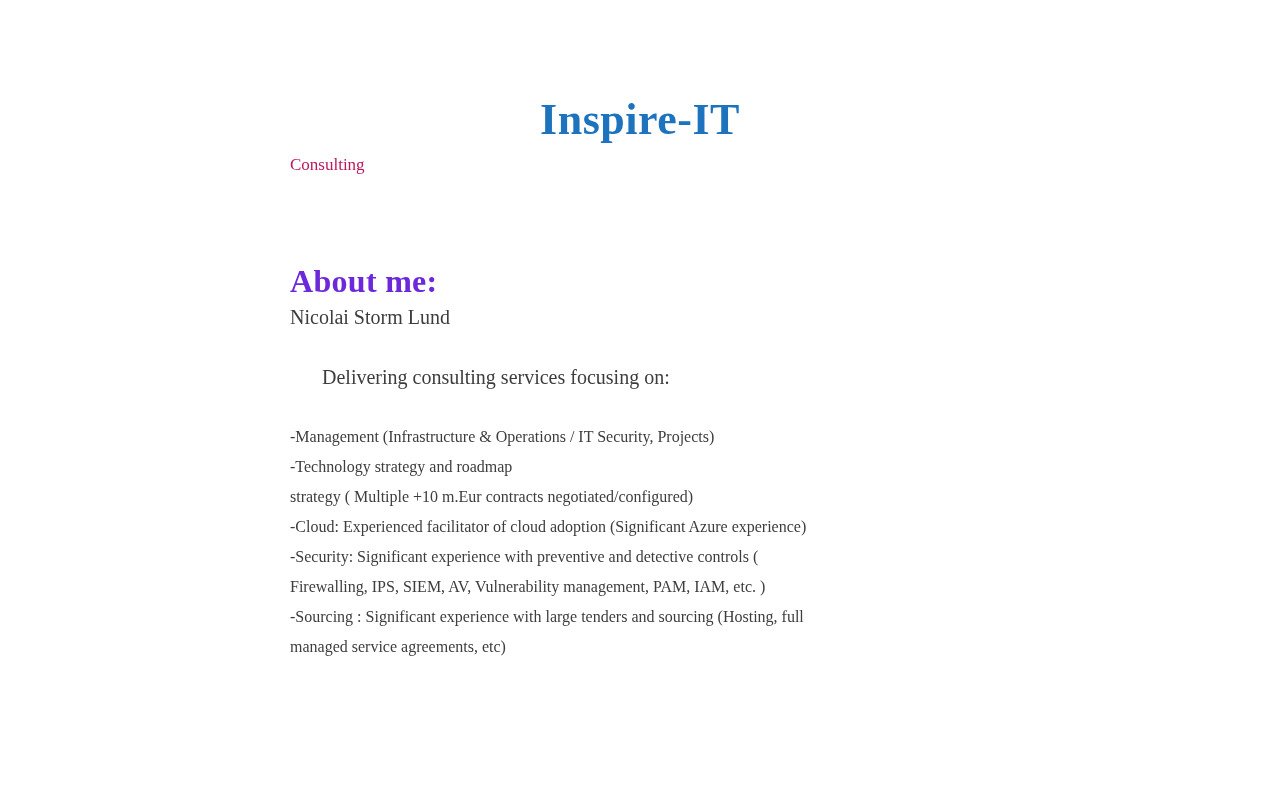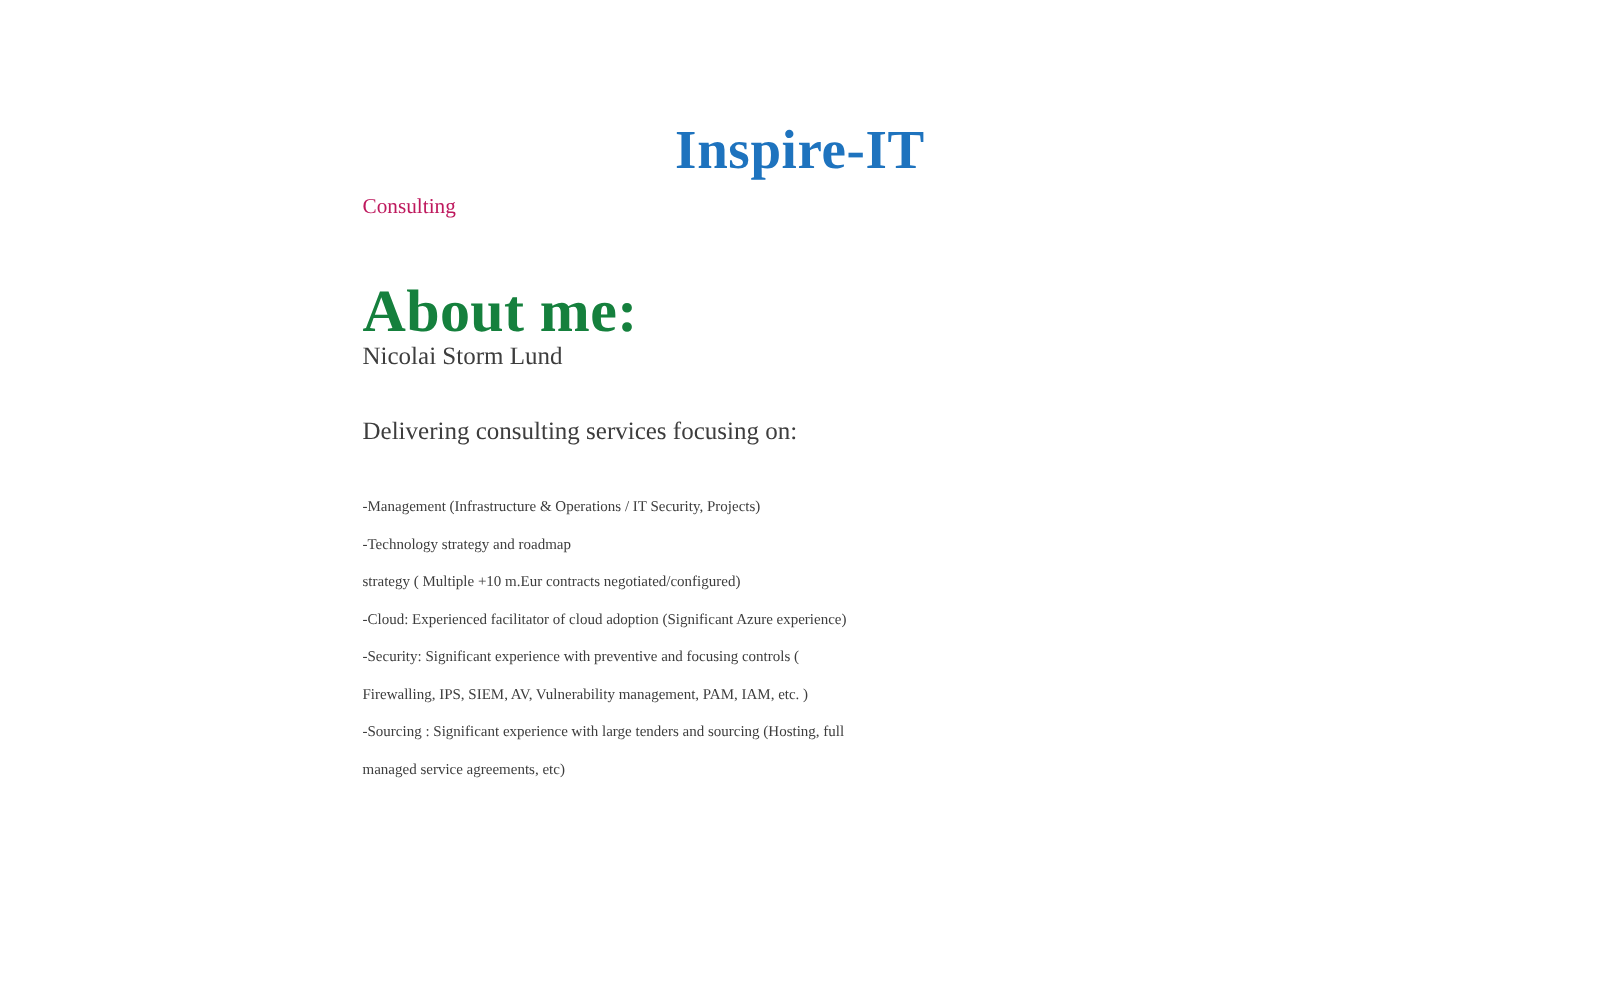--- a/index.html
+++ b/index.html
@@ -65,40 +65,41 @@
     align-items: center;
     justify-content: center;
   }
   .search-button svg {
     width: 27px;
     height: 27px;
     display: block;
   }
   
   .page-heading {
-    margin-top: 52px;
-    font-size: 48px;
+    margin-top: 84px;
+    font-size: 32px;
     line-height: 41px;
     font-weight: bold;
-    color: #15803d;
+    color: #6d28d9;
     letter-spacing: 0.3px;
   }
   .entry p {
     font-size: 20px;
     line-height: 30px;
     color: #3d3d3d;
   }
   .entry p + p {
     margin-top: 30px;
+    margin-left: 32px;
   }
   .services {
     margin-top: 30px;
   }
   .services div {
-    font-size: 12px;
+    font-size: 16px;
     line-height: 30px;
     color: #3d3d3d;
     white-space: nowrap;
   }
 </style>
 </head>
 <body>
 
 <div class="container">
 
@@ -115,21 +116,21 @@
 
     <div class="entry">
       <p>Nicolai Storm Lund</p>
       <p>Delivering consulting services focusing on:</p>
 
       <div class="services">
         <div>-Management (Infrastructure &amp; Operations / IT Security, Projects)</div>
         <div>-Technology strategy and roadmap</div>
         <div>strategy ( Multiple +10 m.Eur contracts negotiated/configured)</div>
         <div>-Cloud: Experienced facilitator of cloud adoption (Significant Azure experience)</div>
-        <div>-Security: Significant experience with preventive and focusing controls (</div>
+        <div>-Security: Significant experience with preventive and detective controls (</div>
         <div>Firewalling, IPS, SIEM, AV, Vulnerability management, PAM, IAM, etc. )</div>
         <div>-Sourcing : Significant experience with large tenders and sourcing (Hosting, full</div>
         <div>managed service agreements, etc)</div>
       </div>
     </div>
   </main>
 
 </div>
 
 </body></html>

